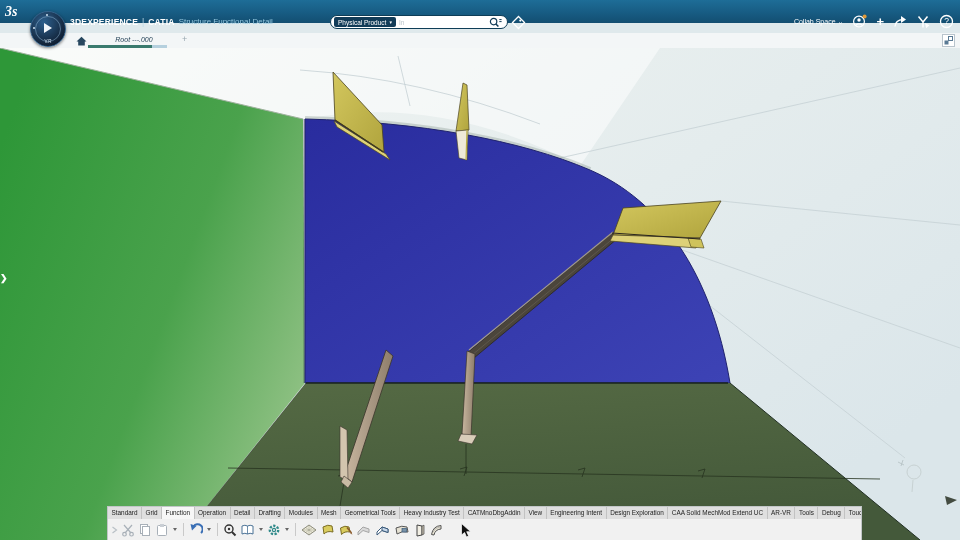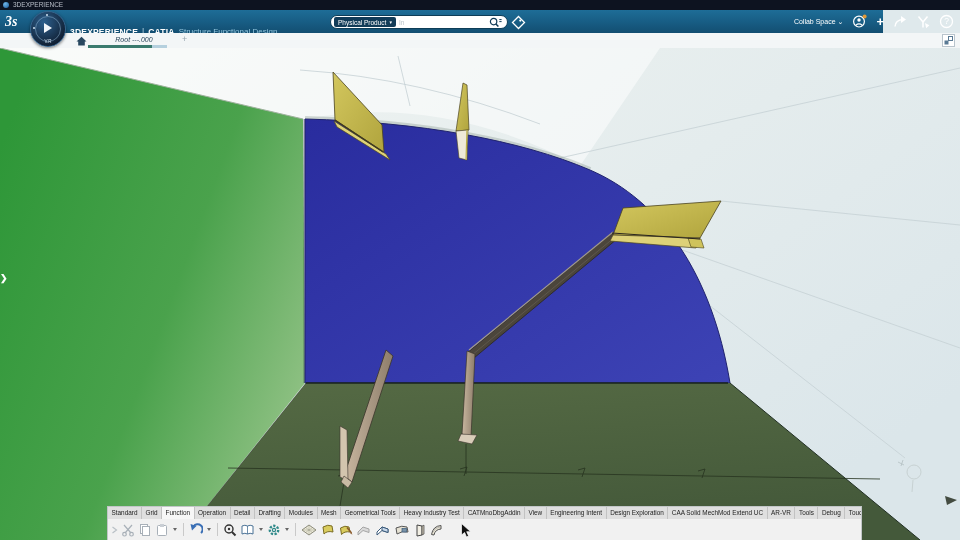--- a/index.html
+++ b/index.html
@@ -5,21 +5,21 @@
   html,body{margin:0;padding:0;}
   body{font-family:"Liberation Sans",sans-serif;}
   .app{position:relative;width:960px;height:540px;overflow:hidden;background:#dfe9ec;}
 
   
   .titlebar{position:absolute;left:0;top:0;width:960px;height:10px;background:#0d1320;color:#b9bfc9;
     font-size:6.5px;line-height:10px;display:flex;align-items:center;gap:4px;padding-left:3px;box-sizing:border-box;}
   .win-ico{width:6px;height:6px;border-radius:50%;background:radial-gradient(circle at 35% 30%,#6fb6e8,#1c5c9c);}
 
   
-  .brandbar{position:absolute;left:0;top:10px;width:883px;height:23px;
+  .brandbar{position:absolute;left:0;top:0;width:960px;height:23px;
     background:linear-gradient(180deg,#1e6d97 0%,#175c83 55%,#134e71 100%);}
   .logo3ds{position:absolute;left:4px;top:1px;}
   .compass{position:absolute;left:30px;top:11px;width:34px;height:34px;border-radius:50%;z-index:6;
     background:radial-gradient(circle at 38% 30%,#2d5f8c,#101f33 75%);border:1.5px solid #35638c;
     box-shadow:0 1px 3px rgba(0,0,0,.5);}
   .compass .ring{position:absolute;left:4px;top:4px;right:4px;bottom:4px;border-radius:50%;border:1px solid rgba(160,200,230,.45);}
   .compass .play{position:absolute;left:13px;top:11px;width:0;height:0;border-left:8px solid #f2f6fa;
     border-top:5px solid transparent;border-bottom:5px solid transparent;}
   .compass .ver{position:absolute;left:0;right:0;bottom:2px;text-align:center;font-size:4.5px;color:#d6e6f2;}
   .compass .tick{position:absolute;width:2px;height:2px;background:#cfe2f0;border-radius:50%;}
@@ -84,21 +84,21 @@
   </div>
 
   <div class="brandbar">
     <svg class="logo3ds" width="26" height="20">
       <text x="1" y="15" font-size="14" font-style="italic" font-weight="bold" fill="#ffffff" font-family="Liberation Serif,serif">3s</text>
     </svg>
     <div class="apptitle">
       <span class="b">3DEXPERIENCE</span>
       <span class="d">|</span>
       <span class="b">CATIA</span>
-      <span class="wb">Structure Functional Design</span>
+      <span class="wb">Structure Functional Detail</span>
     </div>
   </div>
   <div class="compass">
     <span class="ring"></span>
     <span class="tick" style="left:15px;top:2px"></span>
     <span class="tick" style="left:2px;top:15px"></span>
     <span class="play"></span>
     <span class="ver">V.R</span>
   </div>
 

